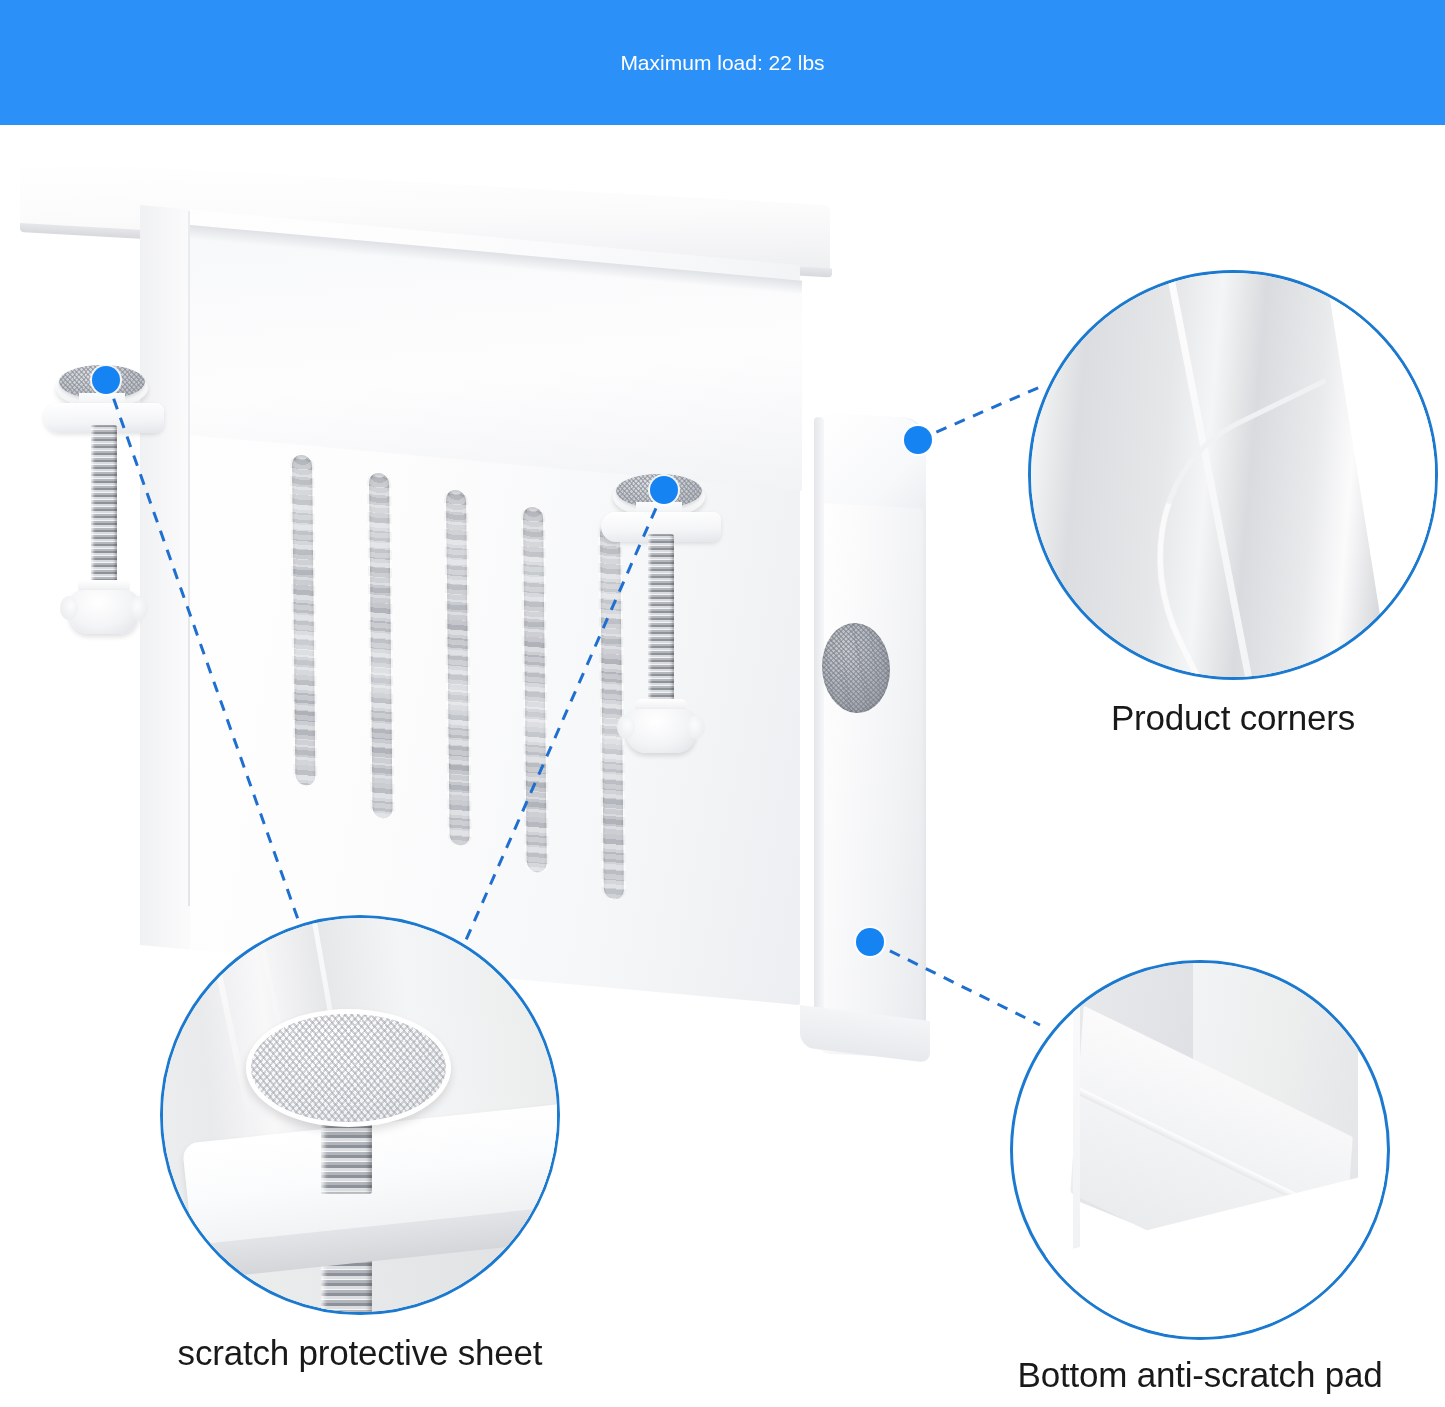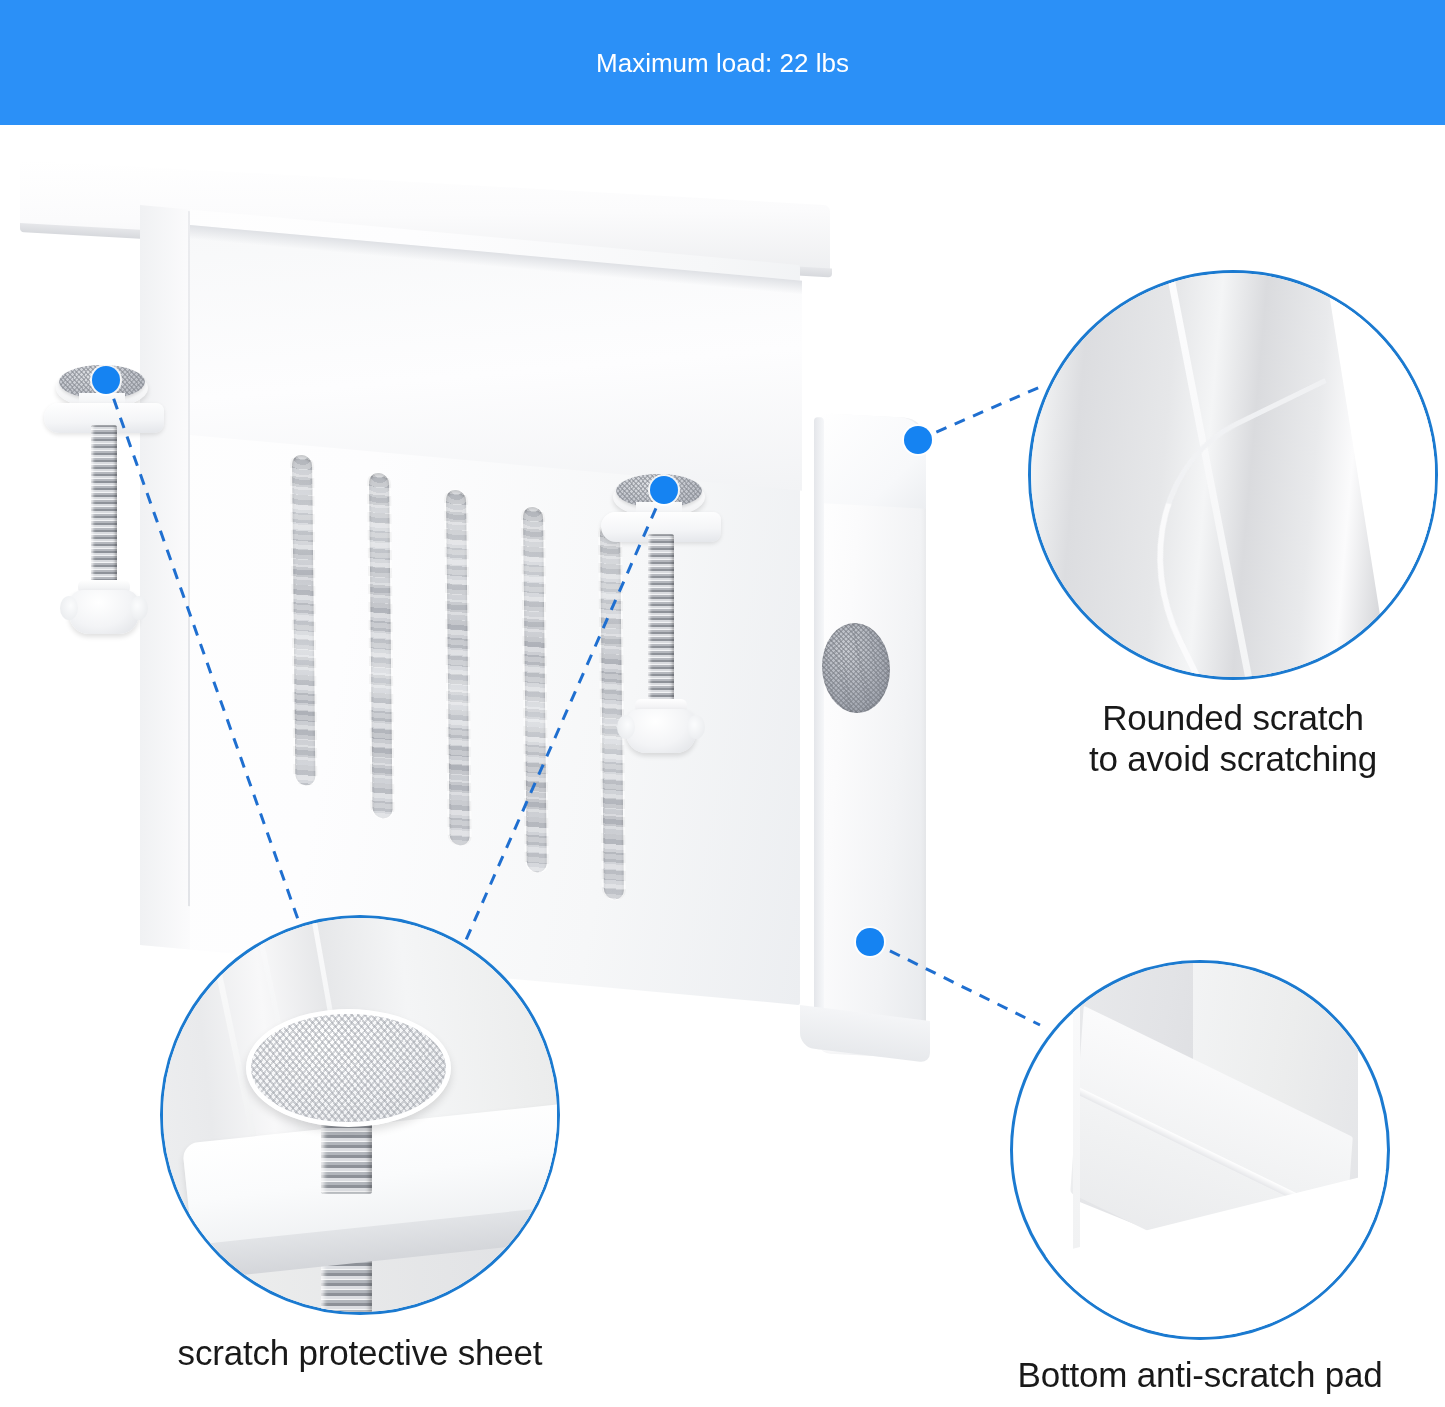--- a/index.html
+++ b/index.html
@@ -14,21 +14,21 @@
     position:absolute;left:0;top:0;width:1445px;height:125px;
     background:#2b90f7;
     display:flex;flex-direction:column;align-items:center;justify-content:center;
   }
   #header-title{
     color:#ffffff;font-size:43px;font-weight:bold;letter-spacing:.2px;
     line-height:1.05;margin:0 0 9px 0;
     text-shadow:0 1px 2px rgba(0,0,0,.10);
   }
   #header-subtitle{
-    color:#ffffff;font-size:26px;font-weight:400;line-height:1;margin:0;
+    color:#ffffff;font-size:21px;font-weight:400;line-height:1;margin:0;
   }
 
   
   #stage{position:absolute;left:0;top:125px;width:1445px;height:1282px;}
 
   
   #product{position:absolute;left:0;top:0;width:1000px;height:860px;}
 
   
   .lip-top{
@@ -403,22 +403,21 @@
   <div class="dot" style="left:650px;top:351px;width:28px;height:28px;"></div>
 
   <div class="detail">
     <div class="circle" style="left:1028px;top:145px;width:410px;height:410px;">
       <div class="c1-bg"></div>
       <div class="c1-edge"></div>
       <div class="c1-curve"></div>
       <div class="c1-white"></div>
     </div>
     <div class="caption" style="left:1028px;top:573px;width:410px;">
-      <div>Rounded scratch</div>
-      <div>to avoid scratching</div>
+      <div>Product corners</div>
     </div>
   </div>
 
   <div class="detail">
     <div class="circle" style="left:160px;top:790px;width:400px;height:400px;">
       <div class="c2-wall"></div>
       <div class="c2-wall-ridge"></div>
       <div class="c2-wall-ridge2"></div>
       <div class="c2-wall-ridge3"></div>
       <div class="c2-bottomwall"></div>

